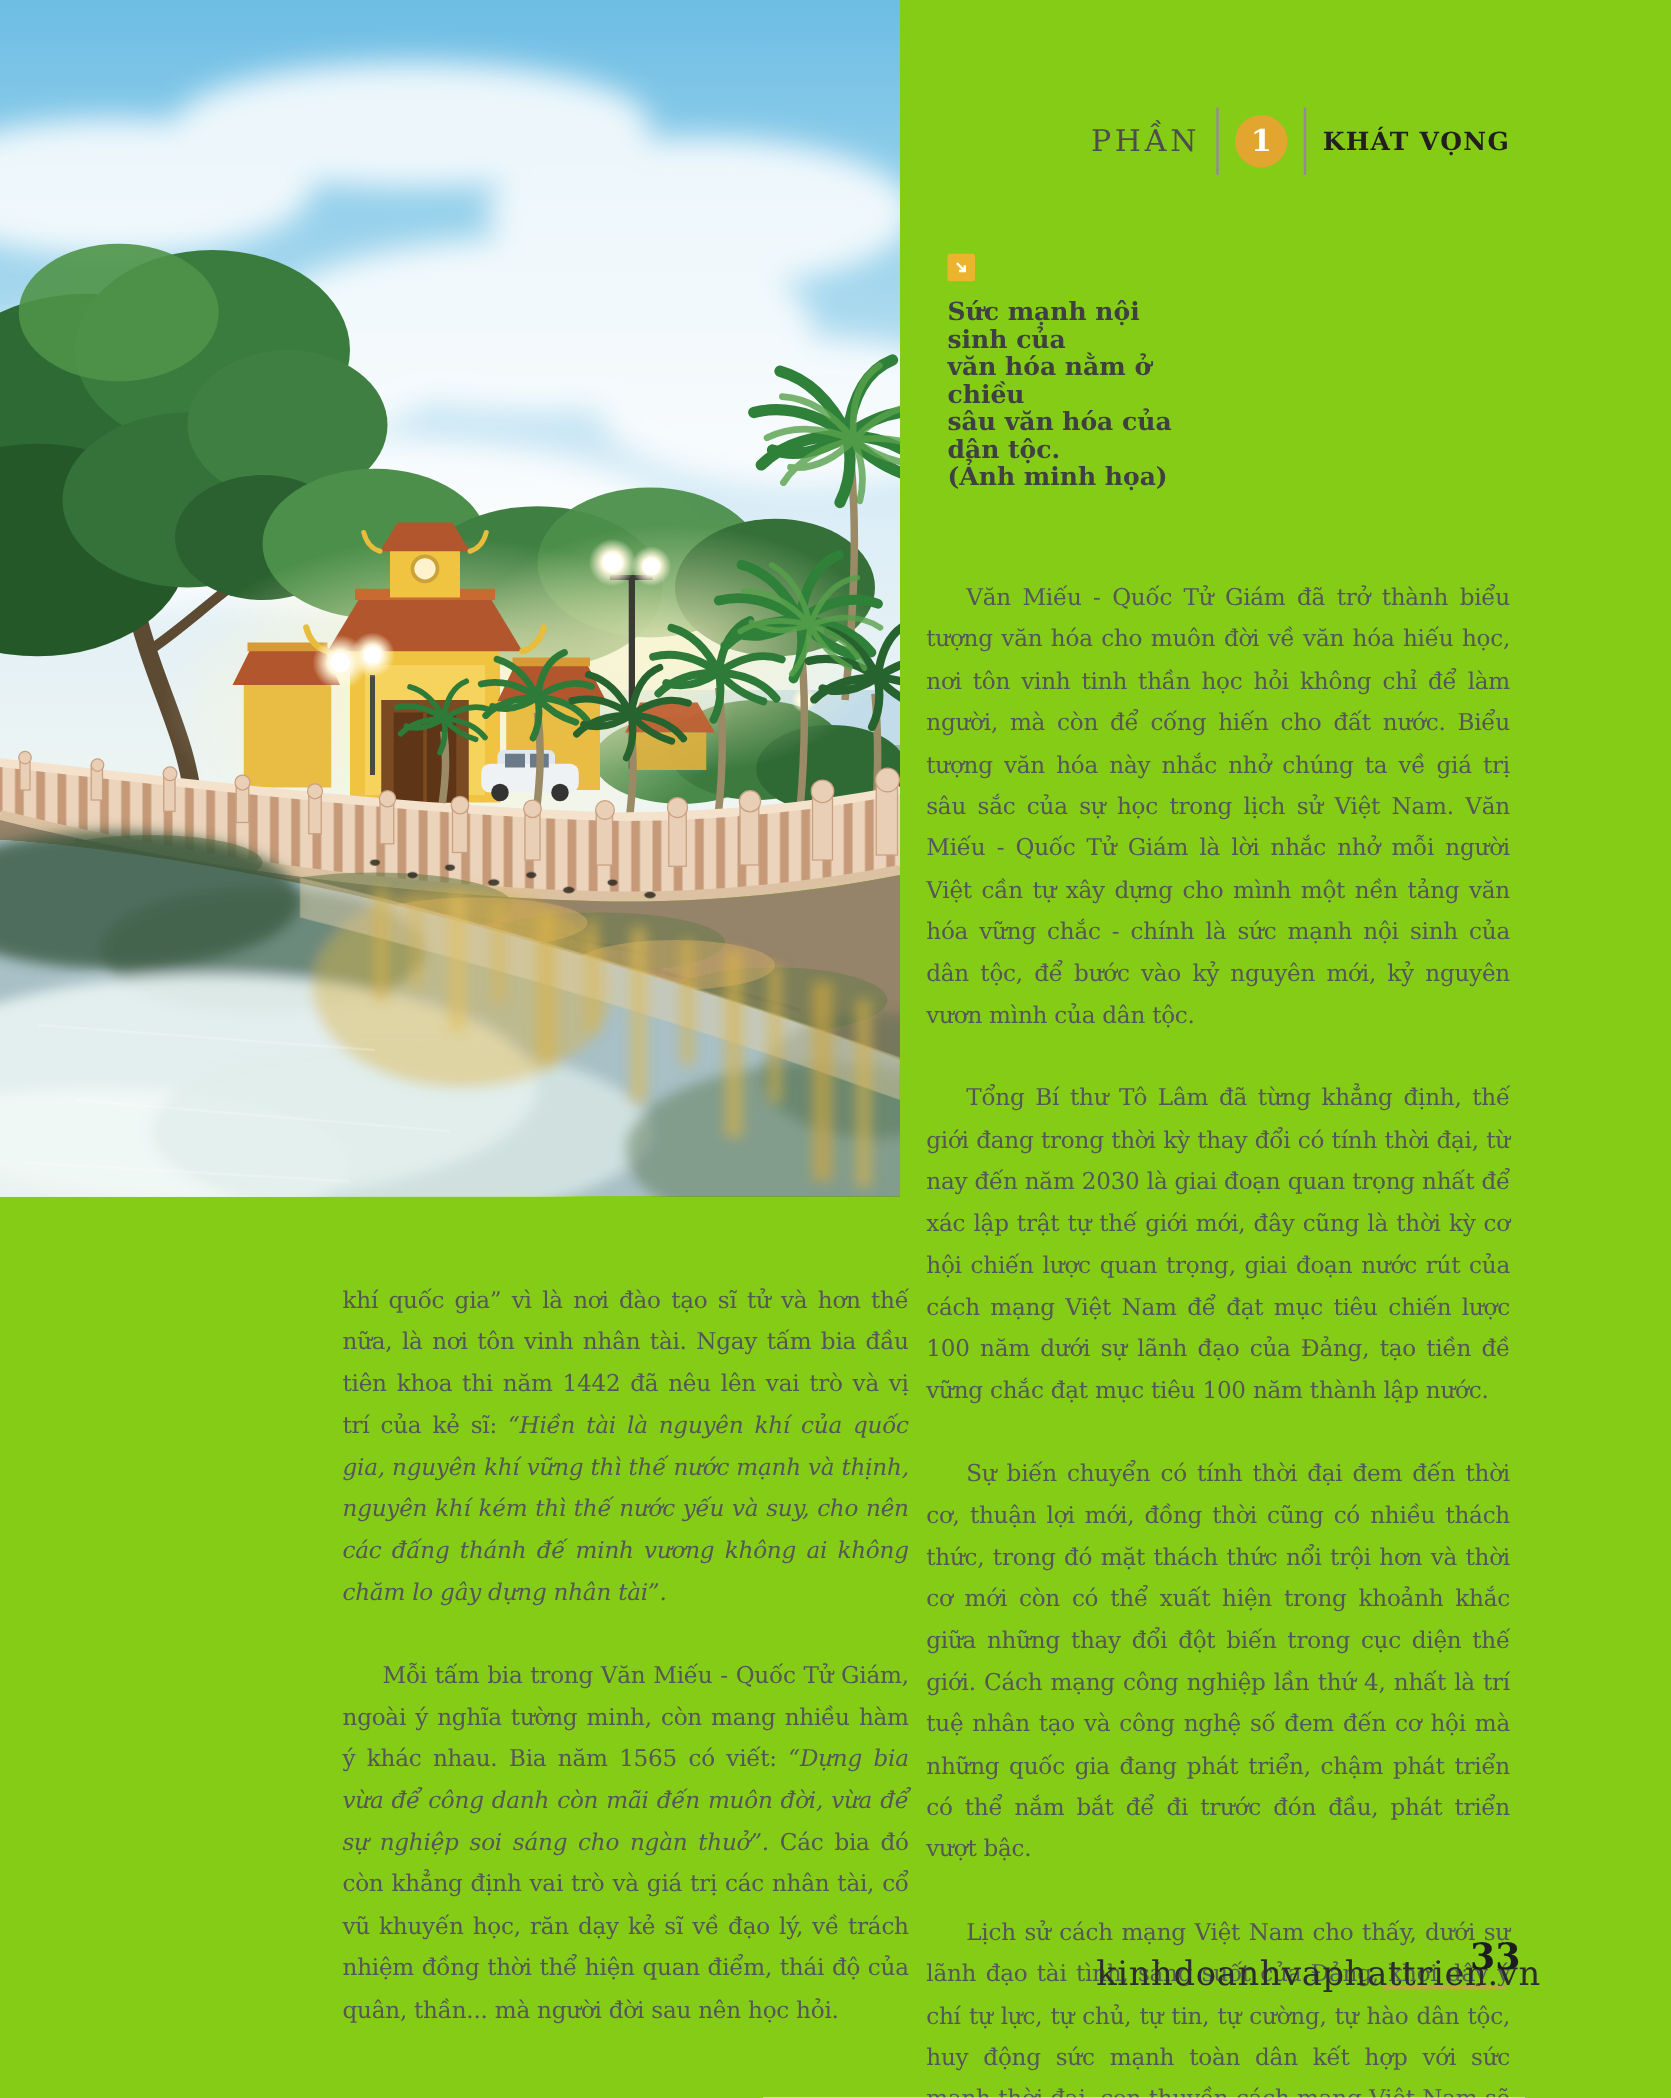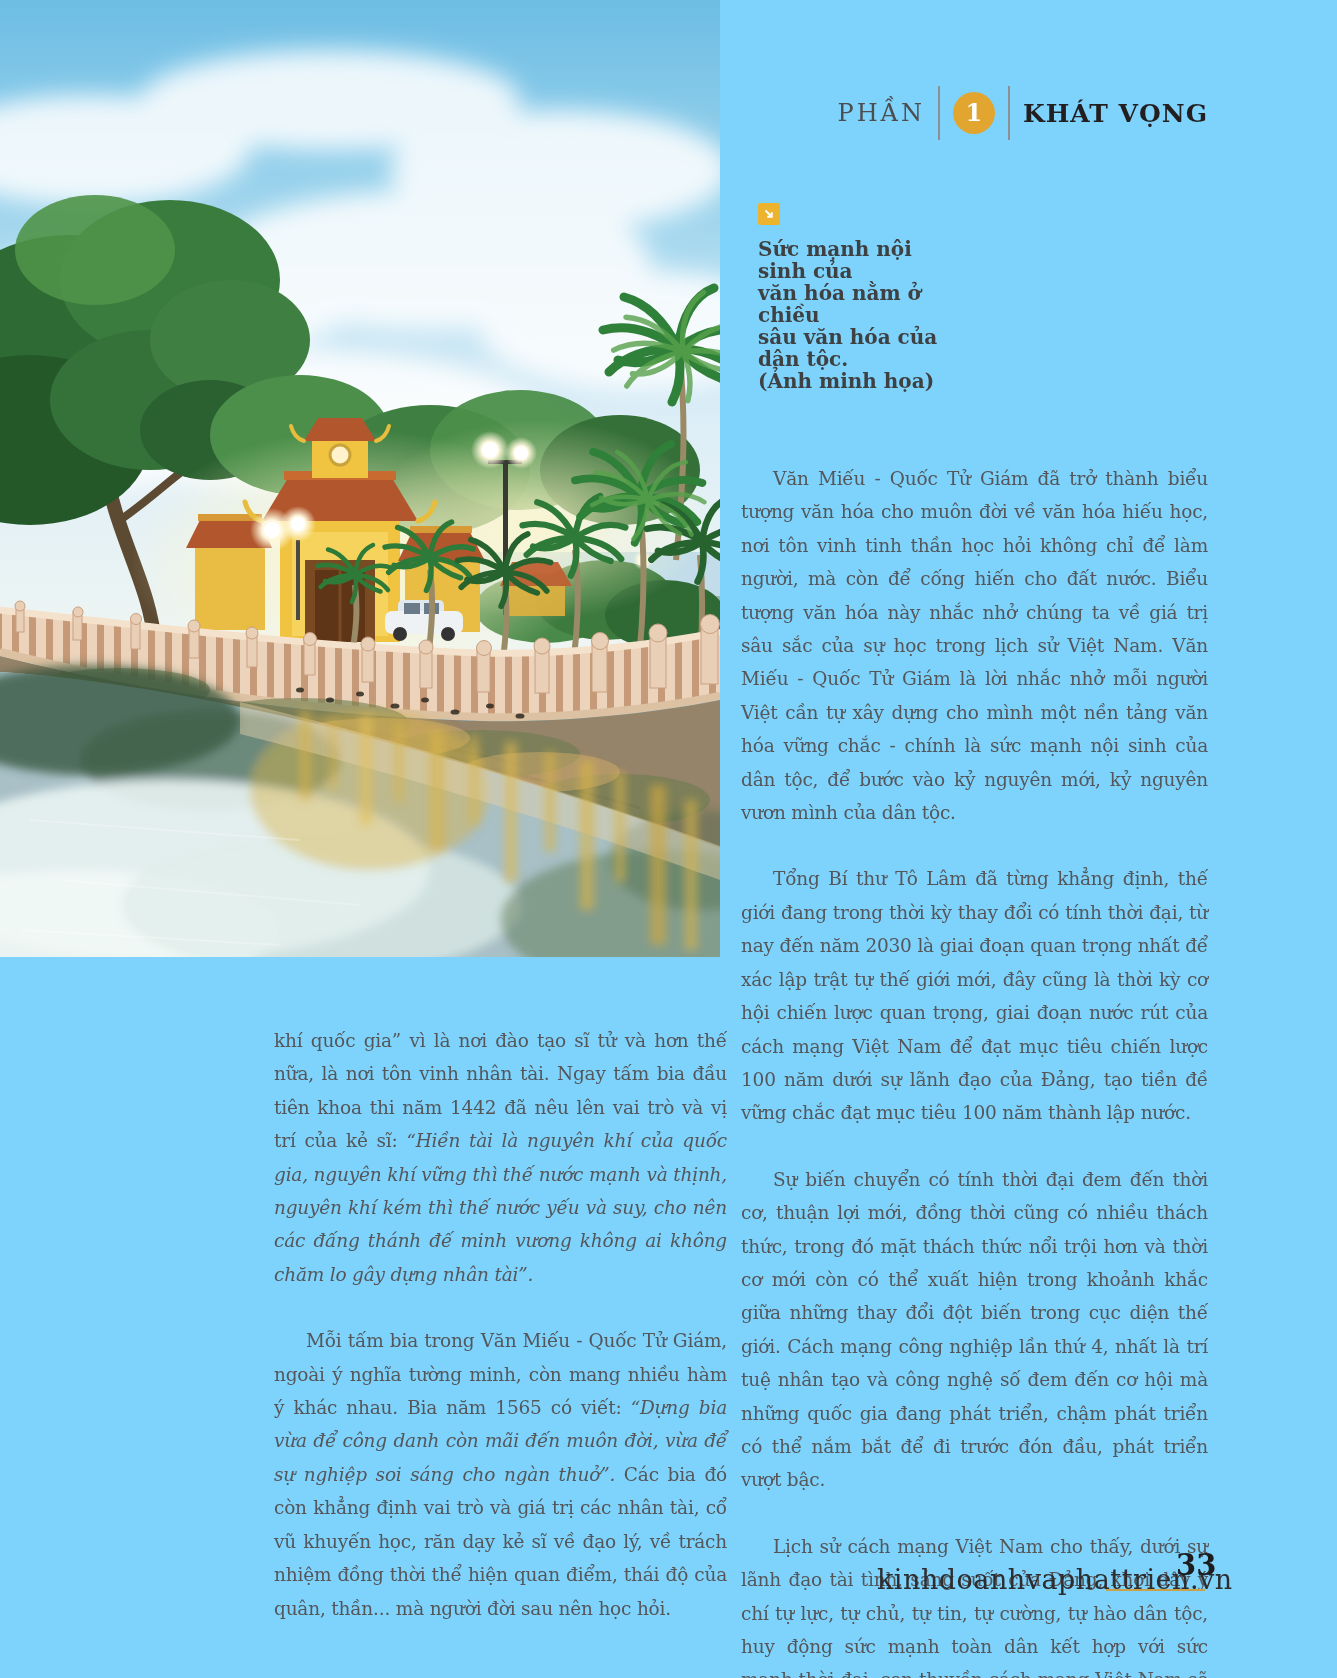--- a/index.html
+++ b/index.html
@@ -1,29 +1,29 @@
 <!DOCTYPE html>
 <html><head>
 <meta charset="utf-8">
 <style>
   html,body{margin:0;padding:0;background:#ffffff;}
-  .page{position:relative;width:1337px;height:1678px;background:#7dd3fc;overflow:hidden;
+  .page{position:relative;width:1337px;height:1678px;background:#84cc16;overflow:hidden;
         font-family:"DejaVu Serif","Liberation Serif",serif;}
 
   
   .photo{position:absolute;left:0;top:0;width:720px;height:957px;}
   .photo svg{display:block;}
 
   
   .header{position:absolute;top:84px;right:129px;height:58px;display:flex;align-items:center;gap:13px;}
   .part-label{font-size:24px;letter-spacing:3px;color:#4d4d4f;}
   .hdr-divider{width:2px;height:54px;background:#8f8f91;}
   .part-badge{width:42px;height:42px;border-radius:50%;background:#e2a630;display:flex;align-items:center;justify-content:center;}
   .part-badge span{color:#ffffff;font-weight:bold;font-size:24px;line-height:1;}
-  .part-title{font-size:25px;font-weight:bold;color:#231f20;letter-spacing:1px;}
+  .part-title{font-size:20px;font-weight:bold;color:#231f20;letter-spacing:1px;}
 
   
   .caption{position:absolute;left:758px;top:203px;width:200px;}
   .caption-icon{width:22px;height:22px;background:#ecb32e;border-radius:2px;display:flex;align-items:center;justify-content:center;}
   .caption-text{margin-top:13px;font-size:20px;line-height:22px;font-weight:bold;color:#3f4041;white-space:pre-line;}
 
   
   .col{position:absolute;color:#55565a;font-size:18.5px;line-height:33.4px;text-align:justify;letter-spacing:-0.2px;}
   .col p{margin:16px 0 33px 0;}
   .col p.indent{text-indent:32px;}

